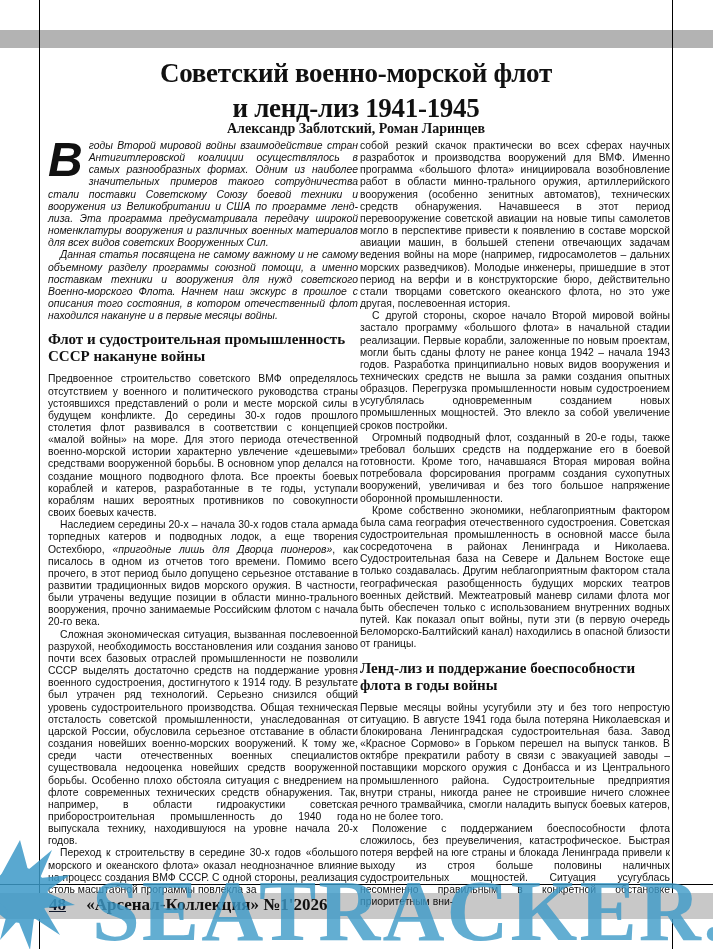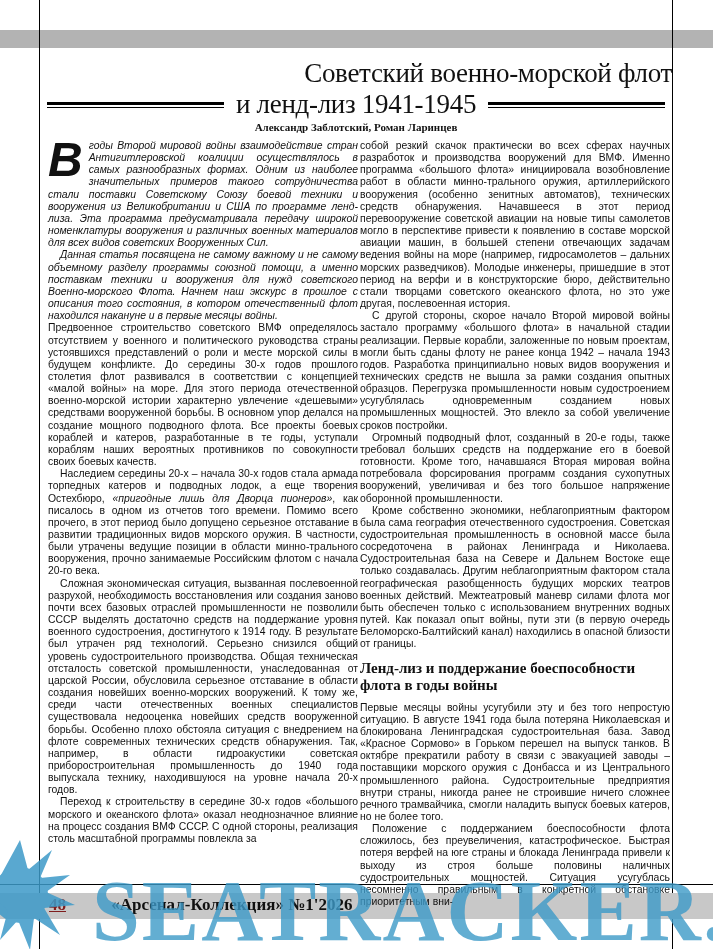--- a/index.html
+++ b/index.html
@@ -5,41 +5,41 @@
   html, body { margin:0; padding:0; }
   body { width:713px; height:949px; background:#ffffff; position:relative; overflow:hidden;
          font-family:"Liberation Sans", sans-serif; color:#111; }
   .abs { position:absolute; }
   .topbar { left:0; top:30px; width:713px; height:18px; background:#b3b3b3; }
   .vline-left { left:39px; top:0; width:1px; height:949px; background:#000; }
   .vline-right { left:672px; top:0; width:1px; height:949px; background:#000; }
   .hline-bottom { left:0; top:884px; width:713px; height:1px; background:#000; }
   .footer-band { left:0; top:893px; width:713px; height:26px; background:#c8c8c8; }
 
-  .title { left:40px; width:632px; top:58px; text-align:right;
-           font-family:"Liberation Serif", serif; font-weight:normal; font-size:27px; line-height:31px; letter-spacing:-0.3px; }
-  .title-row2 { display:flex; align-items:center; justify-content:center; }
+  .title { left:40px; width:632px; top:58px; text-align:center;
+           font-family:"Liberation Serif", serif; font-weight:bold; font-size:27px; line-height:31px; letter-spacing:-0.3px; }
+  .title-row2 { display:flex; align-items:center; justify-content:center;flex-direction:column; }
   .rule { flex:1; height:6px; border-top:3px solid #000; border-bottom:1px solid #000; box-sizing:border-box; height:6px; }
   .rule.l { margin-left:7px; margin-right:12px; }
   .rule.r { margin-left:12px; margin-right:7px; }
   .authors { left:40px; width:632px; top:121px; text-align:center;
-             font-family:"Liberation Serif", serif; font-weight:bold; font-size:11px; }
+             font-family:"Liberation Serif", serif; font-weight:bold; font-size:14px; }
 
   .col { top:140px; width:310px; font-size:10.4px; line-height:12.15px; text-align:justify; }
   .col-left { left:48px; }
   .col-right { left:360px; }
   .col p { margin:0; text-indent:12px; hyphens:auto; }
   .col p.noind { text-indent:0; }
   .intro { font-style:italic; }
   .dropcap { float:left; font-family:"Liberation Sans", sans-serif; font-weight:bold; font-style:italic;
              font-size:48px; line-height:36px; margin:2px 6px 0 0; padding:0; }
   h2.sub { font-family:"Liberation Serif", serif; font-weight:bold; font-size:15px; line-height:17px;
            margin:9px 0 8px 0; text-align:left; }
   .footer-text { left:49px; top:895px; font-family:"Liberation Serif", serif; font-weight:bold; font-size:17px; }
-  .footer-text .pg { color:#7f1d1d; margin-right:41px;text-decoration:underline; }
+  .footer-text .pg { color:#0f172a; margin-right:16px;text-decoration:underline; }
   .watermark { left:0; top:840px; width:713px; height:110px; pointer-events:none; }
   .wm-text { font-family:"Liberation Serif", serif; font-weight:bold; font-size:86px; fill:#3d9ac8; opacity:0.8; letter-spacing:2px; }
 </style>
 </head>
 <body>
 
 <div class="abs topbar"></div>
 <div class="abs vline-left"></div>
 <div class="abs vline-right"></div>
 <div class="abs hline-bottom"></div>
@@ -51,20 +51,21 @@
     <span class="rule l"></span>
     <span>и ленд-лиз 1941-1945</span>
     <span class="rule r"></span>
   </div>
 </div>
 <div class="abs authors">Александр Заблотский, Роман Ларинцев</div>
 
 <div class="abs col col-left">
   <p class="noind intro"><span class="dropcap">В</span><span>годы Второй мировой войны взаимодействие стран Антигитлеровской коалиции осуществлялось в самых разнообразных формах. Одним из наиболее значительных примеров такого сотрудничества стали поставки Советскому Союзу боевой техники и вооружения из Великобритании и США по программе ленд-лиза. Эта программа предусматривала передачу широкой номенклатуры вооружения и различных военных материалов для всех видов советских Вооруженных Сил.</span></p>
   <p class="intro">Данная статья посвящена не самому важному и не самому объемному разделу программы союзной помощи, а именно поставкам техники и вооружения для нужд советского Военно-морского Флота. Начнем наш экскурс в прошлое с описания того состояния, в котором отечественный флот находился накануне и в первые месяцы войны.</p>
+  <h2 class="sub">Флот и судостроительная промышленность СССР накануне войны</h2>
   <p class="noind">Предвоенное строительство советского ВМФ определялось отсутствием у военного и политического руководства страны устоявшихся представлений о роли и месте морской силы в будущем конфликте. До середины 30-х годов прошлого столетия флот развивался в соответствии с концепцией «малой войны» на море. Для этого периода отечественной военно-морской истории характерно увлечение «дешевыми» средствами вооруженной борьбы. В основном упор делался на создание мощного подводного флота. Все проекты боевых кораблей и катеров, разработанные в те годы, уступали кораблям наших вероятных противников по совокупности своих боевых качеств.</p>
   <p><span>Наследием середины 20-х – начала 30-х годов стала армада торпедных катеров и подводных лодок, а еще творения Остехбюро, </span><i>«пригодные лишь для Дворца пионеров»</i><span>, как писалось в одном из отчетов того времени. Помимо всего прочего, в этот период было допущено серьезное отставание в развитии традиционных видов морского оружия. В частности, были утрачены ведущие позиции в области минно-трального вооружения, прочно занимаемые Российским флотом с начала 20-го века.</span></p>
   <p>Сложная экономическая ситуация, вызванная послевоенной разрухой, необходимость восстановления или создания заново почти всех базовых отраслей промышленности не позволили СССР выделять достаточно средств на поддержание уровня военного судостроения, достигнутого к 1914 году. В результате был утрачен ряд технологий. Серьезно снизился общий уровень судостроительного производства. Общая техническая отсталость советской промышленности, унаследованная от царской России, обусловила серьезное отставание в области создания новейших военно-морских вооружений. К тому же, среди части отечественных военных специалистов существовала недооценка новейших средств вооруженной борьбы. Особенно плохо обстояла ситуация с внедрением на флоте современных технических средств обнаружения. Так, например, в области гидроакустики советская приборостроительная промышленность до 1940 года выпускала технику, находившуюся на уровне начала 20-х годов.</p>
   <p>Переход к строительству в середине 30-х годов «большого морского и океанского флота» оказал неоднозначное влияние на процесс создания ВМФ СССР. С одной стороны, реализация столь масштабной программы повлекла за</p>
 </div>
 
 <div class="abs col col-right">
   <p class="noind">собой резкий скачок практически во всех сферах научных разработок и производства вооружений для ВМФ. Именно программа «большого флота» инициировала возобновление работ в области минно-трального оружия, артиллерийского вооружения (особенно зенитных автоматов), технических средств обнаружения. Начавшееся в этот период перевооружение советской авиации на новые типы самолетов могло в перспективе привести к появлению в составе морской авиации машин, в большей степени отвечающих задачам ведения войны на море (например, гидросамолетов – дальних морских разведчиков). Молодые инженеры, пришедшие в этот период на верфи и в конструкторские бюро, действительно стали творцами советского океанского флота, но это уже другая, послевоенная история.</p>
   <p>С другой стороны, скорое начало Второй мировой войны застало программу «большого флота» в начальной стадии реализации. Первые корабли, заложенные по новым проектам, могли быть сданы флоту не ранее конца 1942 – начала 1943 годов. Разработка принципиально новых видов вооружения и технических средств не вышла за рамки создания опытных образцов. Перегрузка промышленности новым судостроением усугублялась одновременным созданием новых промышленных мощностей. Это влекло за собой увеличение сроков постройки.</p>
   <p>Огромный подводный флот, созданный в 20-е годы, также требовал больших средств на поддержание его в боевой готовности. Кроме того, начавшаяся Вторая мировая война потребовала форсирования программ создания сухопутных вооружений, увеличивая и без того большое напряжение оборонной промышленности.</p>

